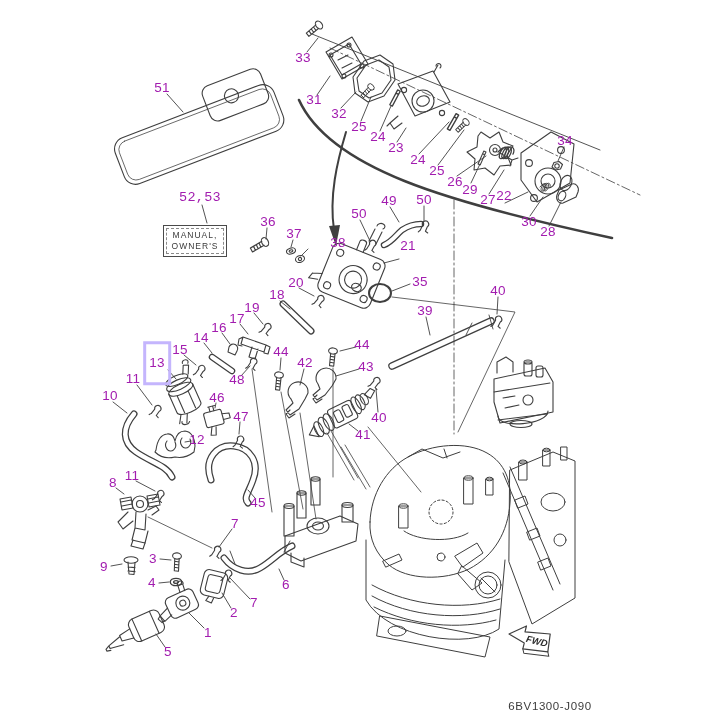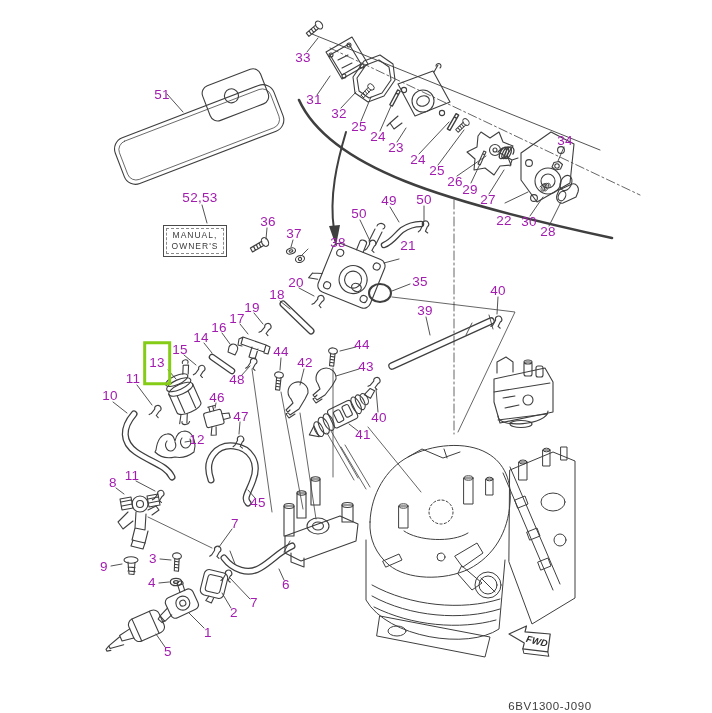--- a/index.html
+++ b/index.html
@@ -2,21 +2,21 @@
 <html><head>
 <meta charset="utf-8">
 <style>
   html,body{margin:0;padding:0;background:#fff;}
   .stage{position:relative;width:712px;height:713px;background:#ffffff;overflow:hidden;
          font-family:"Liberation Sans",sans-serif;}
   .stage svg{position:absolute;left:0;top:0;}
   .callout-layer{position:absolute;left:0;top:0;width:712px;height:713px;pointer-events:none;}
   .callout{position:absolute;transform:translate(-50%,-50%);font-size:13.5px;line-height:1;
            color:#a21caf;letter-spacing:.3px;white-space:nowrap;}
-  .callout.hl{border:3px solid #84cc16;padding:12px 3px;}
+  .callout.hl{border:3px solid #c4b5fd;padding:12px 3px;}
   .manual-box{position:absolute;left:163px;top:225px;width:64px;height:32px;
               border:1.6px solid #4a4a4a;box-sizing:border-box;display:flex;align-items:center;justify-content:center;}
   .manual-box .inner{border:1px dashed #8a8a8a;width:56px;height:24px;display:flex;flex-direction:column;
               align-items:center;justify-content:center;gap:1px;}
   .manual-box span{font-size:8.5px;letter-spacing:1px;color:#3a3a3a;line-height:1.1;}
   .plate-code{position:absolute;left:490px;top:654px;width:120px;text-align:center;
               font-size:11.5px;letter-spacing:.6px;color:#3c3c3c;margin-top:46px;}
 </style>
 </head>
 <body>
@@ -409,26 +409,26 @@
       <span class="callout" style="left: 314px; top: 100px;">31</span>
       <span class="callout" style="left: 339px; top: 114px;">32</span>
       <span class="callout" style="left: 359px; top: 127px;">25</span>
       <span class="callout" style="left: 378px; top: 137px;">24</span>
       <span class="callout" style="left: 396px; top: 148px;">23</span>
       <span class="callout" style="left: 418px; top: 160px;">24</span>
       <span class="callout" style="left: 437px; top: 171px;">25</span>
       <span class="callout" style="left: 455px; top: 182px;">26</span>
       <span class="callout" style="left: 470px; top: 190px;">29</span>
       <span class="callout" style="left: 488px; top: 200px;">27</span>
-      <span class="callout" style="left: 504px; top: 221px;">22</span>
+      <span class="callout" style="left: 504px; top: 196px;">22</span>
       <span class="callout" style="left: 529px; top: 222px;">30</span>
       <span class="callout" style="left: 548px; top: 232px;">28</span>
       <span class="callout" style="left: 565px; top: 141px;">34</span>
-      <span class="callout" style="left: 162px; top: 95px;">51</span>
-      <span class="callout" style="left: 200px; top: 198px;">52,53</span>
+      <span class="callout" style="left: 162px; top: 88px;">51</span>
+      <span class="callout" style="left: 200px; top: 198px; font-family: Liberation Mono, monospace;">52,53</span>
       <span class="callout" style="left: 268px; top: 222px;">36</span>
       <span class="callout" style="left: 294px; top: 234px;">37</span>
       <span class="callout" style="left: 294px; top: 243px; margin-left: 44px;">38</span>
       <span class="callout" style="left: 359px; top: 214px;">50</span>
       <span class="callout" style="left: 389px; top: 201px;">49</span>
       <span class="callout" style="left: 424px; top: 200px;">50</span>
       <span class="callout" style="left: 408px; top: 246px;">21</span>
       <span class="callout" style="left: 420px; top: 282px;">35</span>
       <span class="callout" style="left: 296px; top: 283px;">20</span>
       <span class="callout" style="left: 277px; top: 295px;">18</span>

